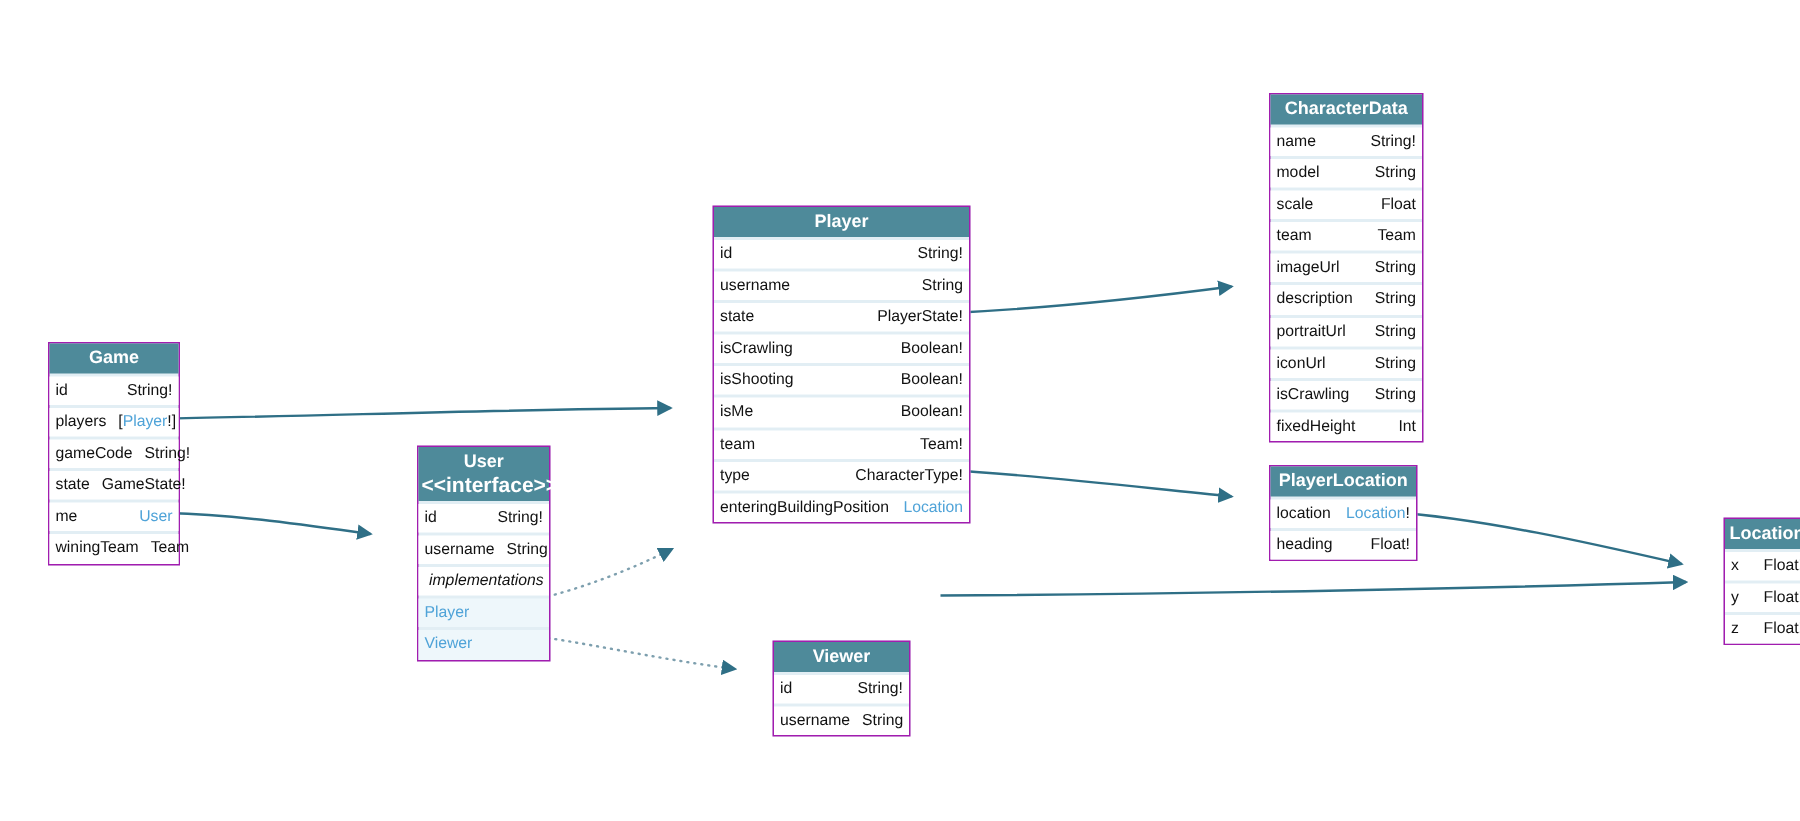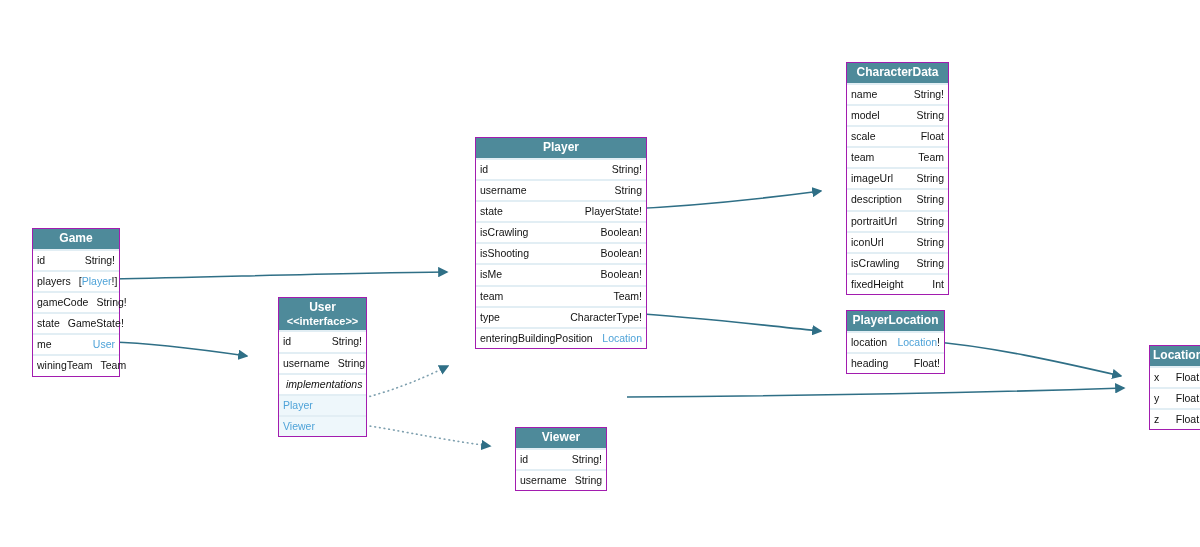--- a/index.html
+++ b/index.html
@@ -21,21 +21,21 @@
   .thead{
     background:#4e8a9a;
     color:#ffffff;
     text-align:center;
     font-weight:bold;
     font-size:12px;
     line-height:1.15;
     padding:3px 2px;
     cursor:pointer;
   }
-  .thead .sub{display:block;font-size:11px;font-weight:bold;}
+  .thead .sub{display:block;font-size:14px;font-weight:bold;}
   .row{
     display:flex;
     justify-content:space-between;
     align-items:center;
     background:#ffffff;
     margin-top:2px;
     padding:3px 4px;
     font-size:10.5px;
     line-height:1.25;
     white-space:nowrap;

